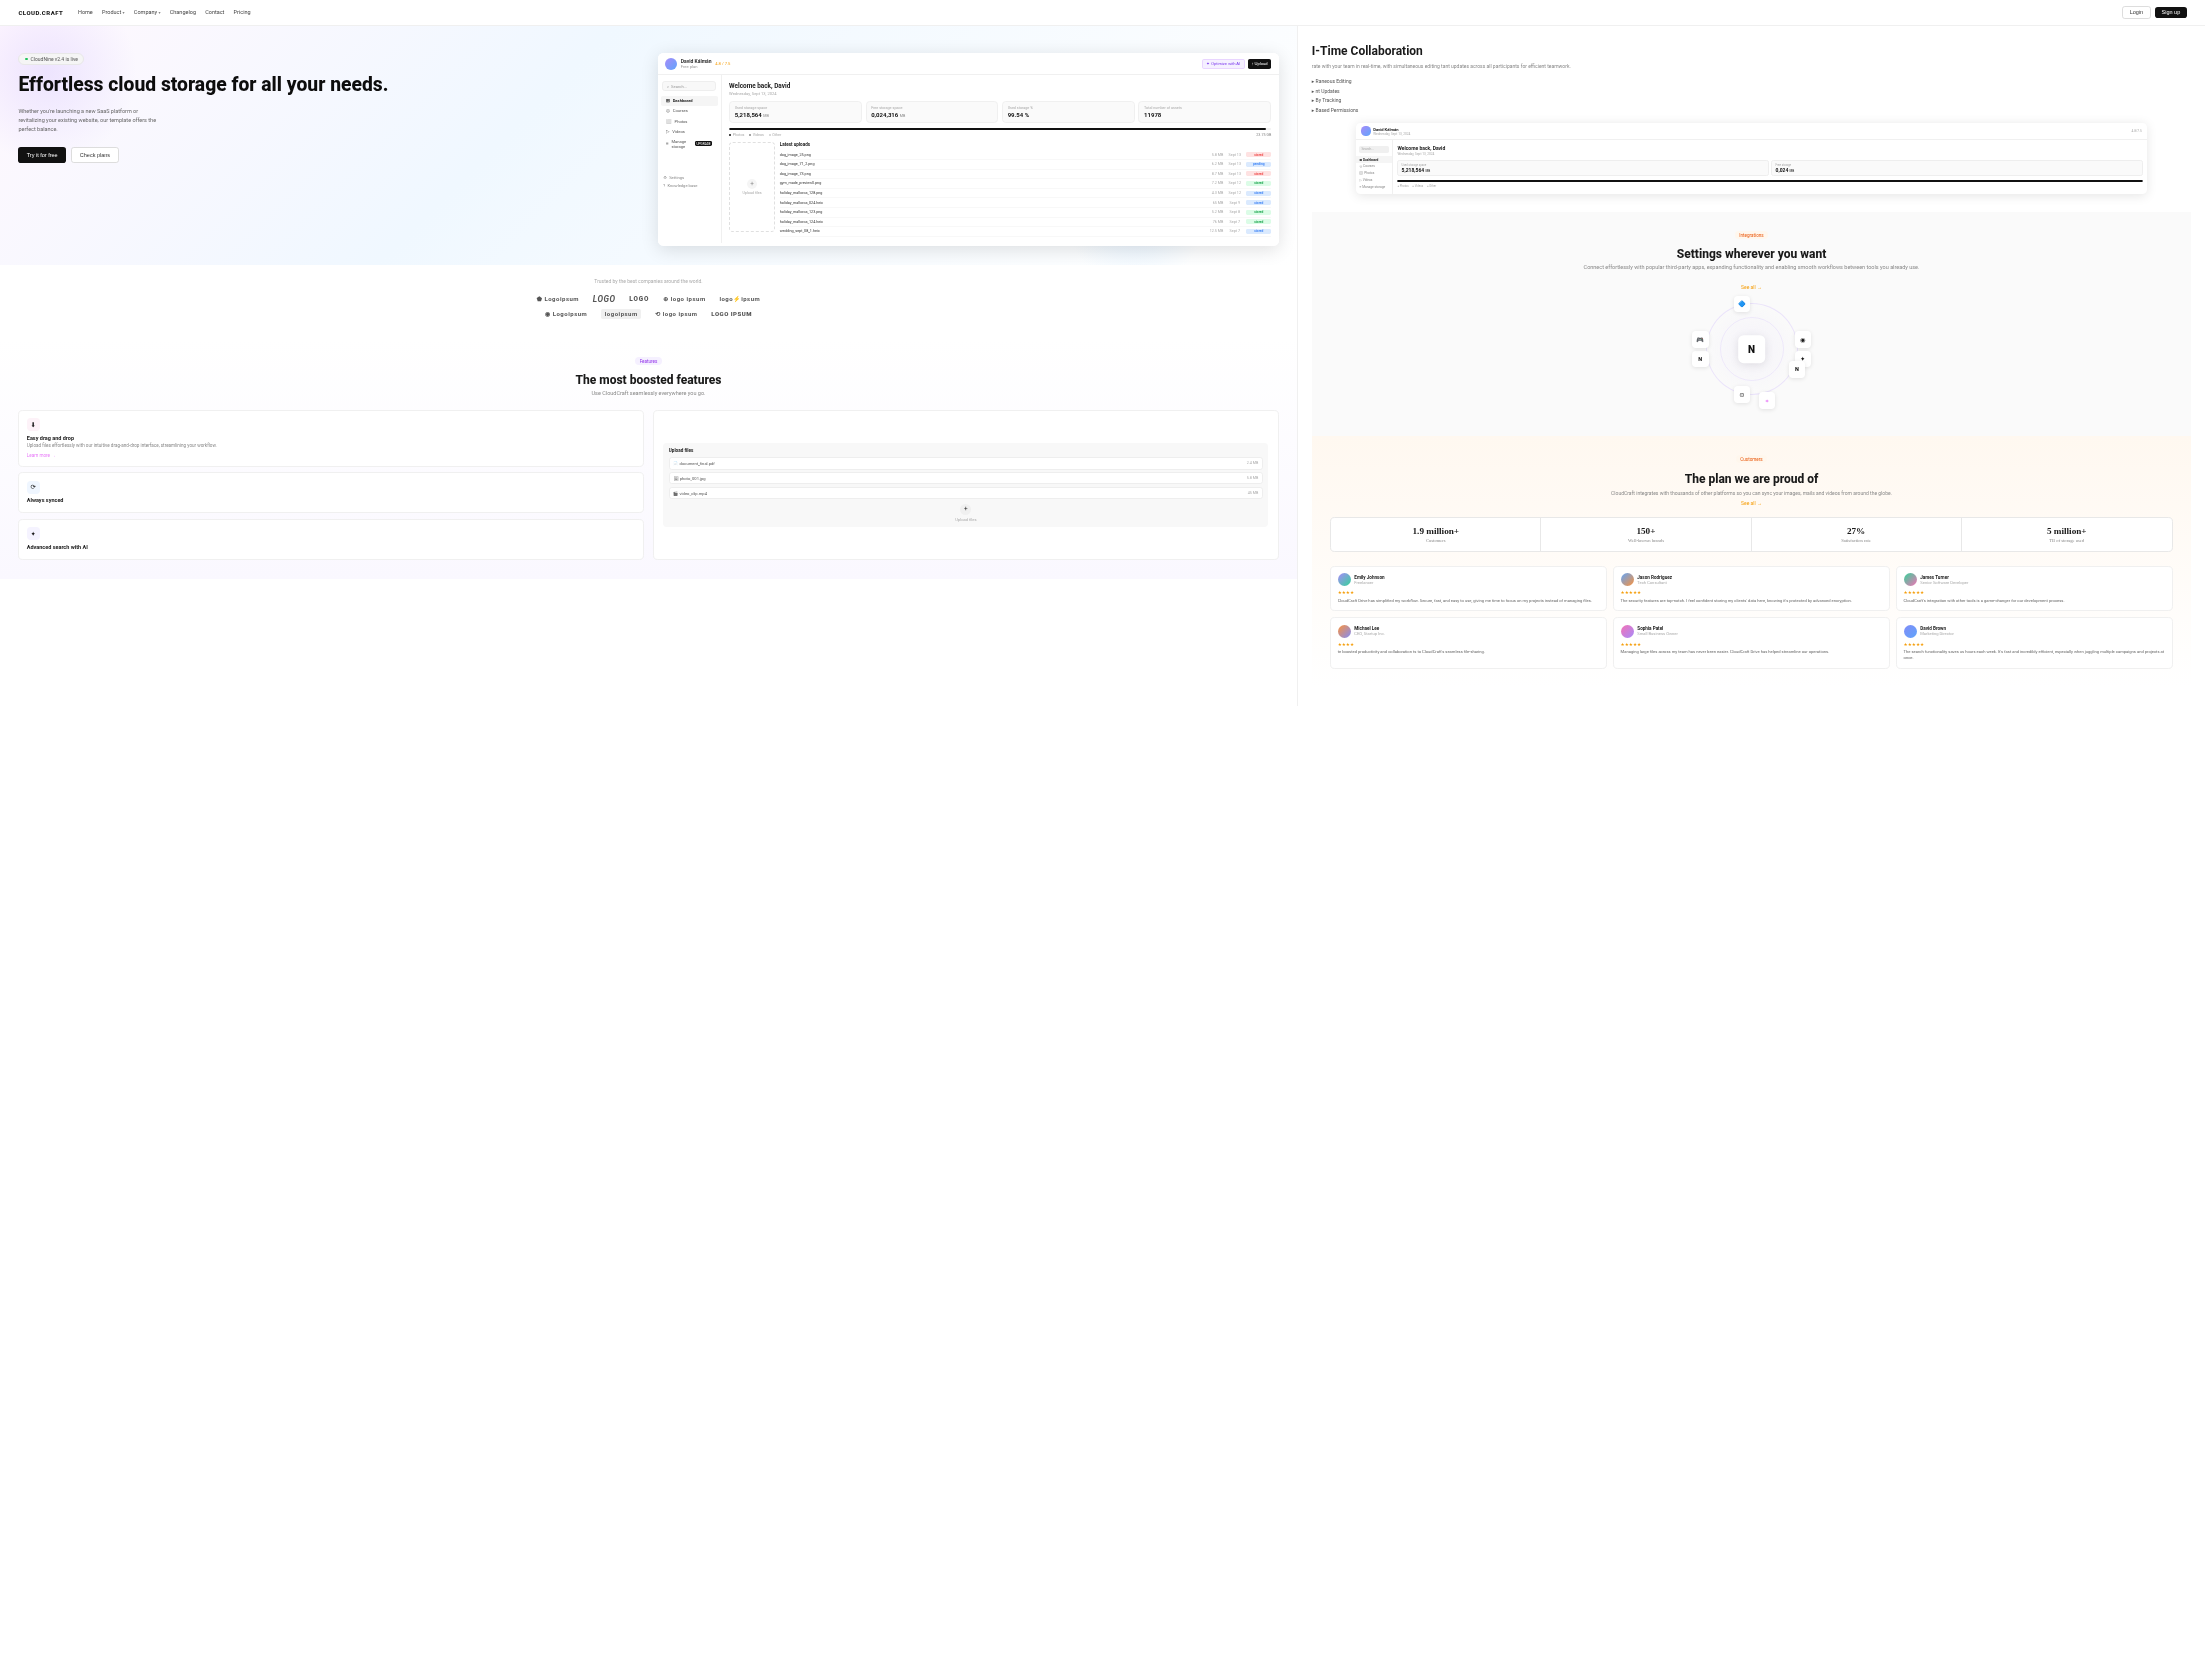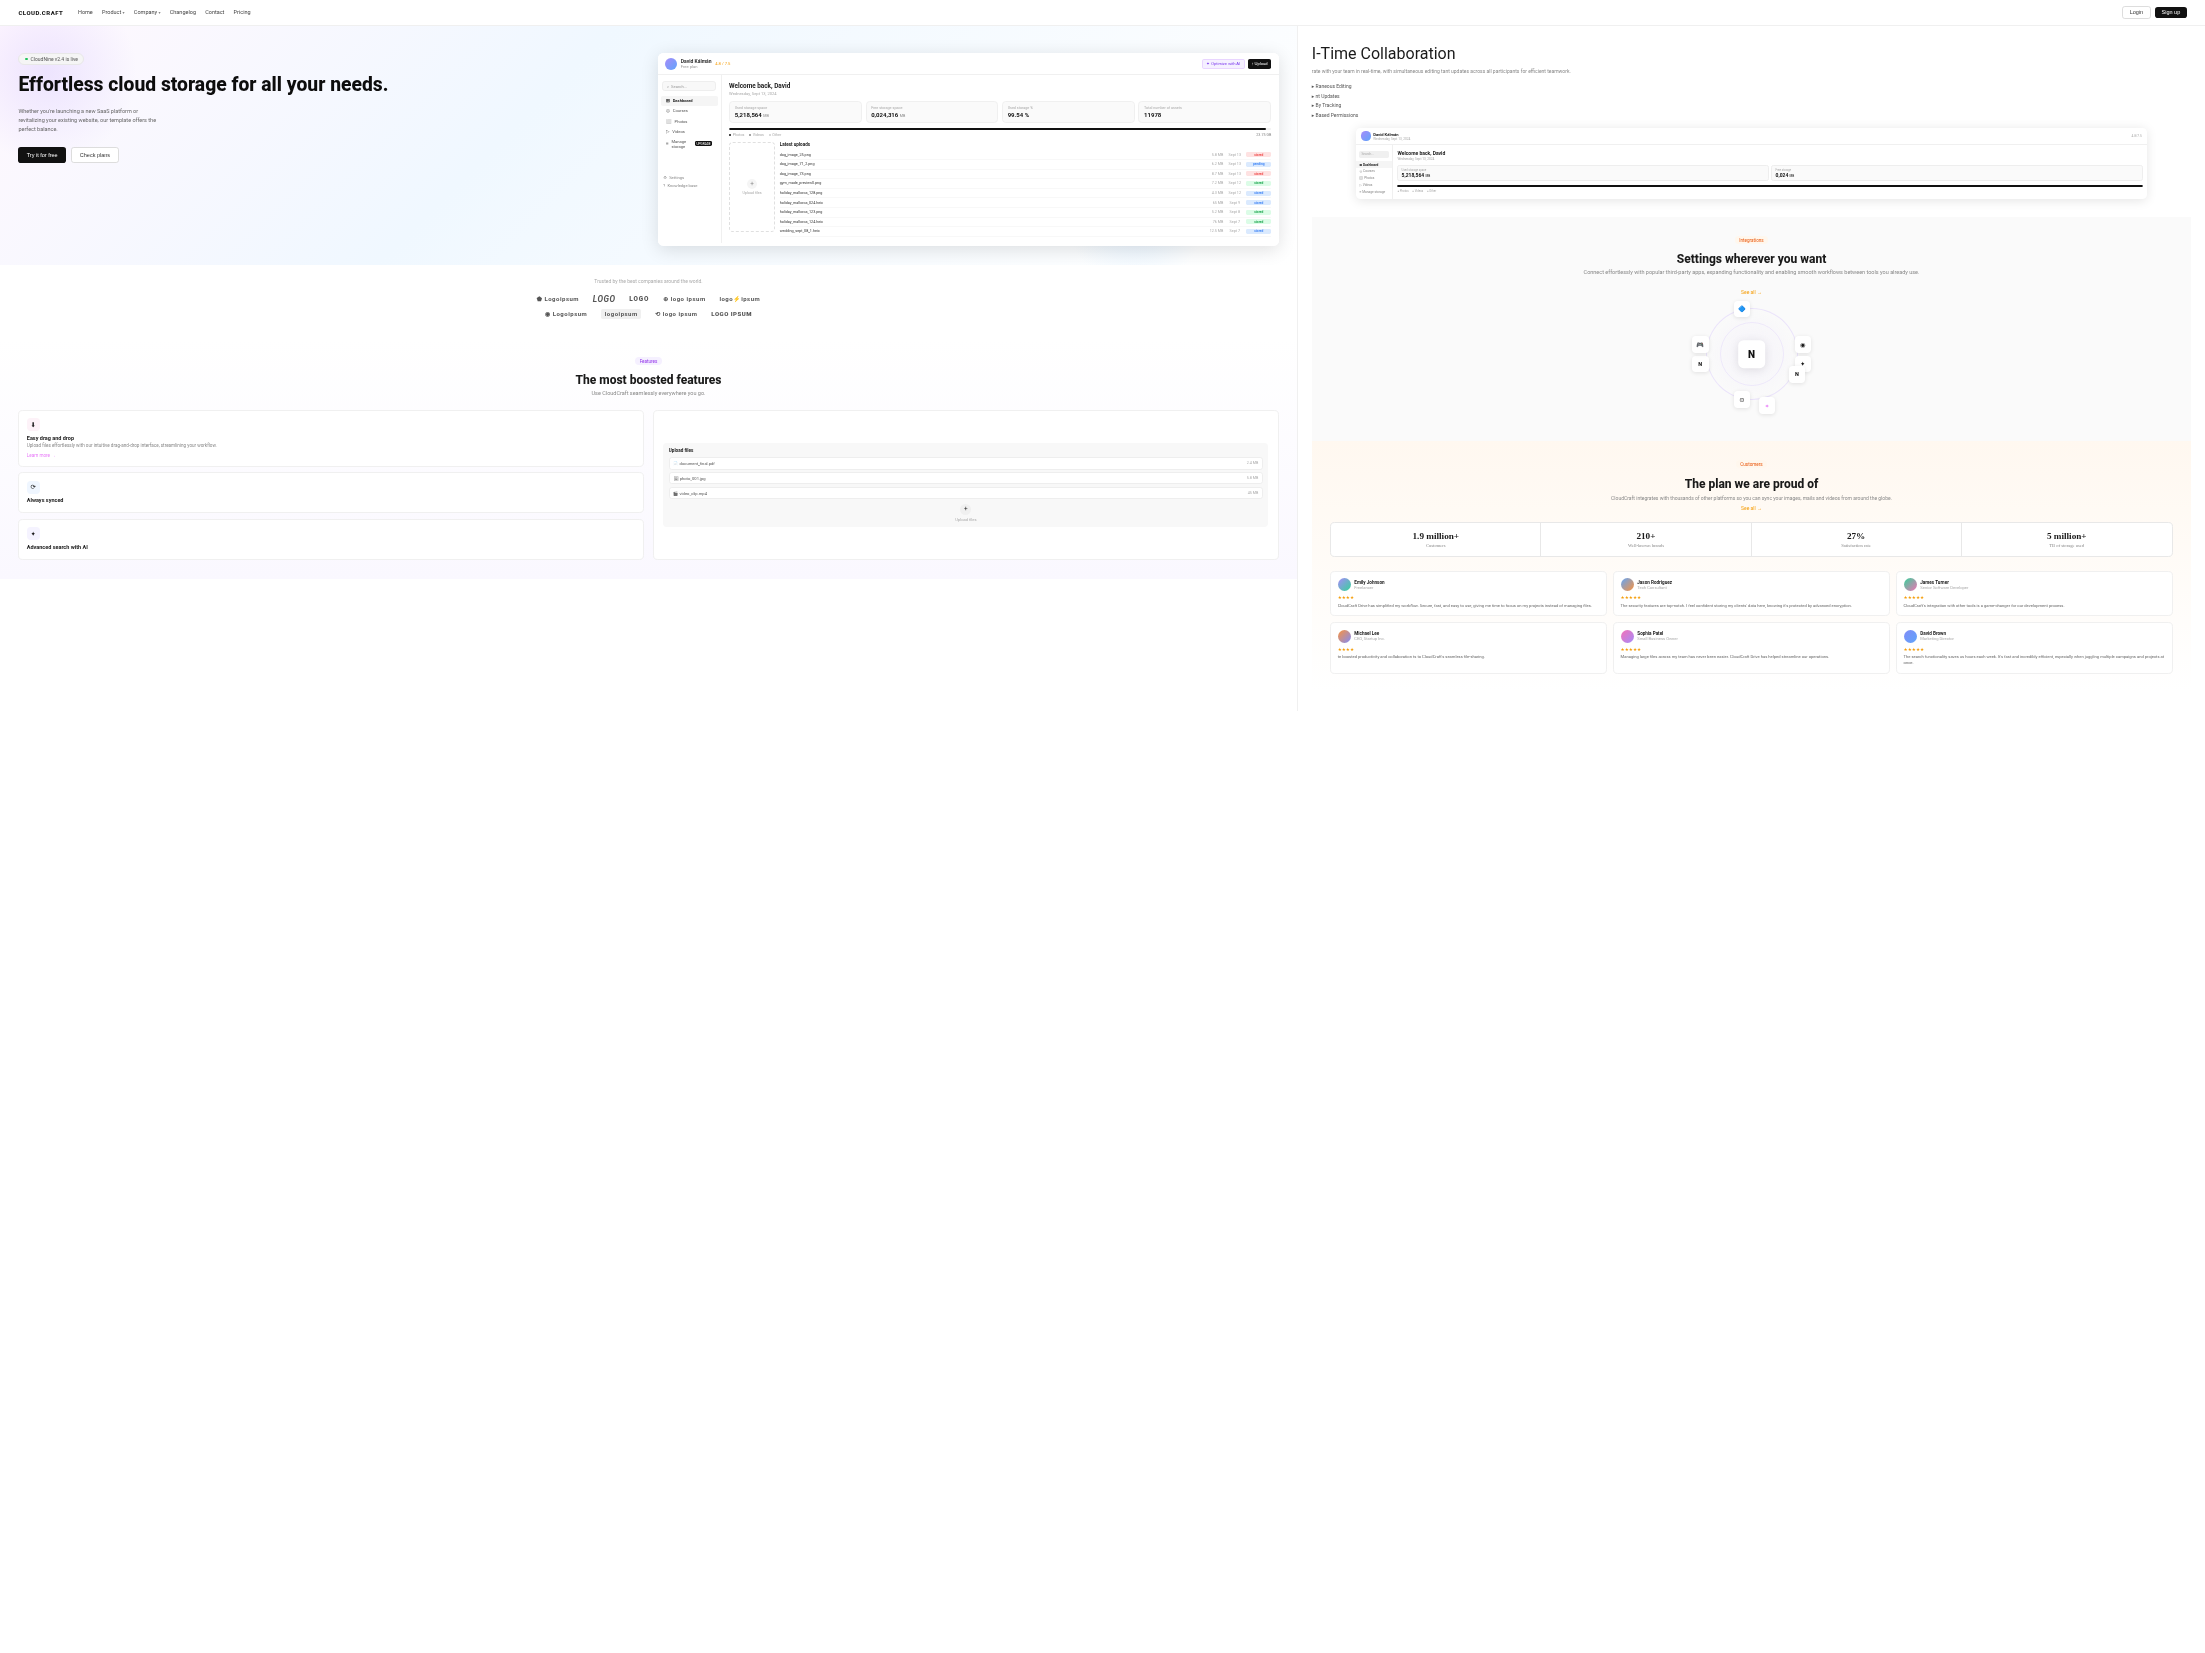--- a/index.html
+++ b/index.html
@@ -447,21 +447,21 @@
       width: 100%;
       padding: 9.2px;
     }
 
     
     .right-panel {
       padding: 18.4px 13.8px;
       background: #fff;
     }
     .collab-section { margin-bottom: 18.4px; }
-    .collab-title { font-size: 16px; font-weight: 400; margin-bottom: 3.7px; }
+    .collab-title { font-size: 12px; font-weight: 700; margin-bottom: 3.7px; }
     .collab-desc { font-size: 5px; color: #888; line-height: 1.6; margin-bottom: 7.4px; }
     .collab-features {
       display: flex;
       flex-direction: column;
       gap: 1.8px;
       margin-bottom: 9.2px;
     }
     .collab-feature-item { font-size: 5px; color: #555; padding: 0.9px 0; }
 
     
@@ -1001,21 +1001,21 @@
         <p class="customers-desc">CloudCraft integrates with thousands of other platforms so you can sync your images, mails and videos from around the globe.</p>
         <div class="customers-see-all">
           <span class="see-all-link">See all →</span>
         </div>
         <div class="stats-grid">
           <div class="stat-cell">
             <div class="stat-big">1.9 million+</div>
             <div class="stat-label">Customers</div>
           </div>
           <div class="stat-cell">
-            <div class="stat-big">210+</div>
+            <div class="stat-big">150+</div>
             <div class="stat-label">Well-known brands</div>
           </div>
           <div class="stat-cell">
             <div class="stat-big">27%</div>
             <div class="stat-label">Satisfaction rate</div>
           </div>
           <div class="stat-cell">
             <div class="stat-big">5 million+</div>
             <div class="stat-label">TB of storage used</div>
           </div>

